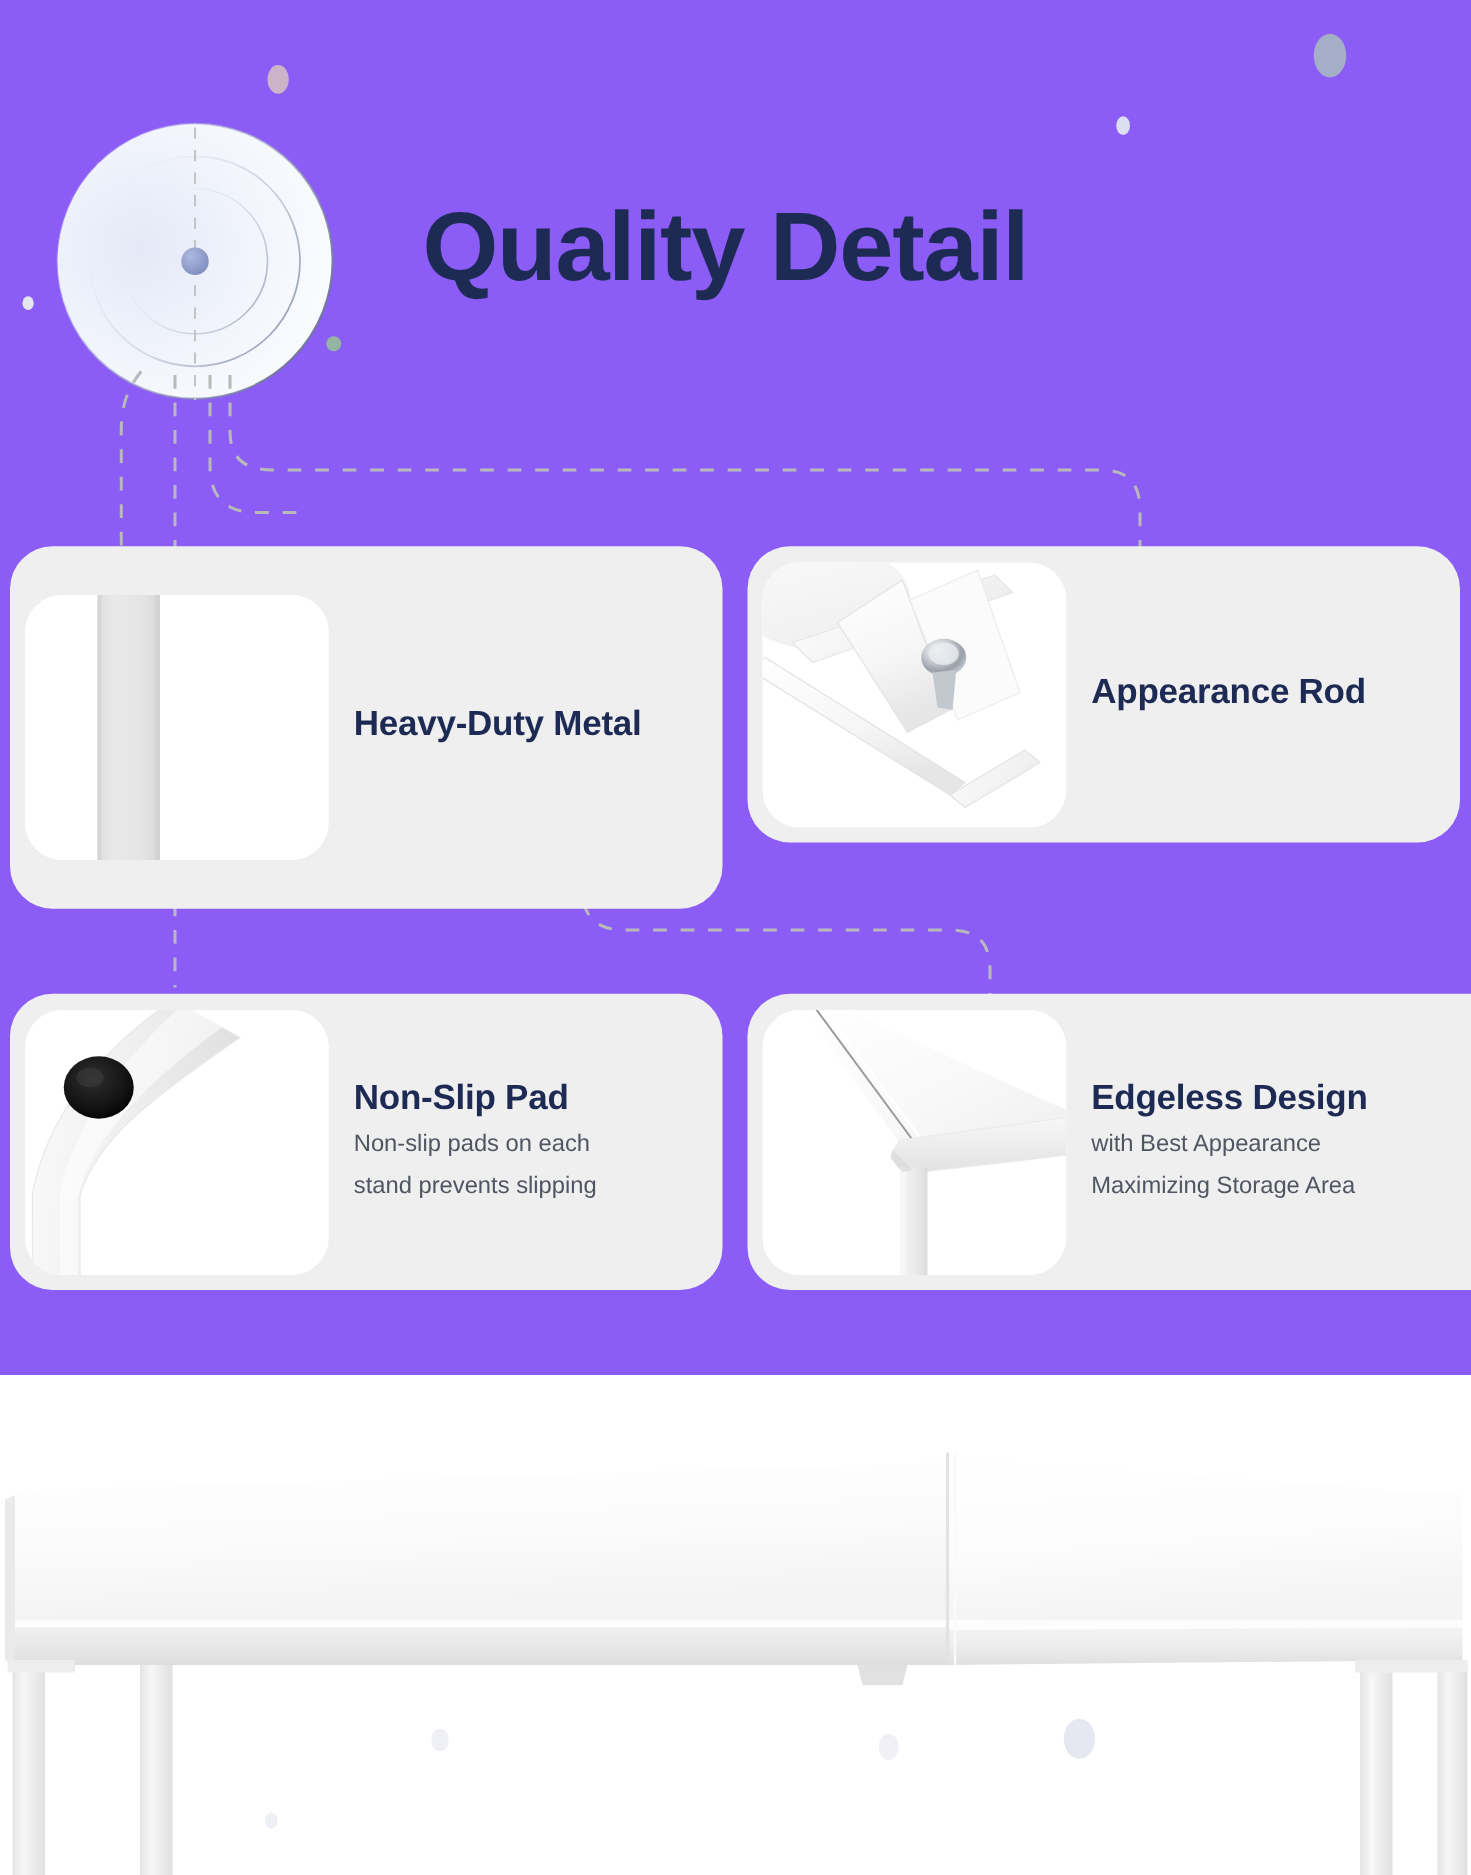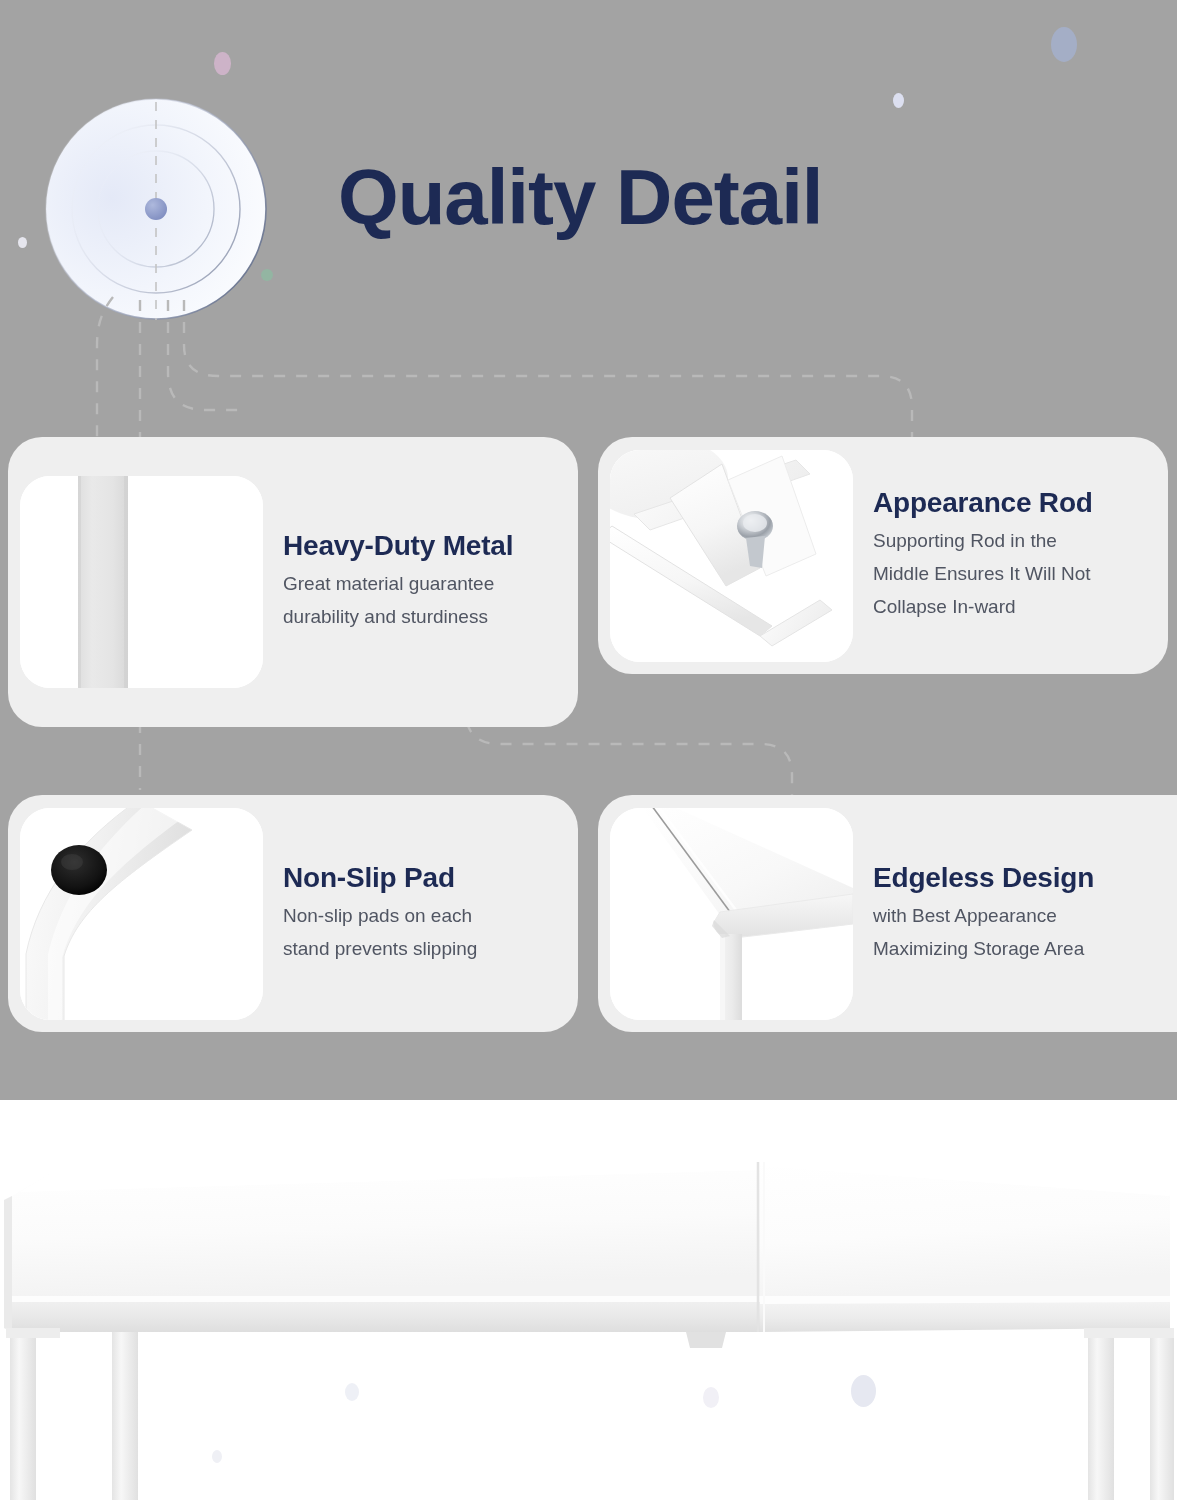--- a/index.html
+++ b/index.html
@@ -2,21 +2,21 @@
 <html><head>
 <meta charset="utf-8">
 <style>
   * { margin:0; padding:0; box-sizing:border-box; }
   html, body {
     width:1177px; height:1500px;
     background:#ffffff;
     font-family:"Liberation Sans", sans-serif;
     overflow:hidden;
   }
-  .page { position:relative; width:1177px; height:1500px; background:#a3a3a3; }
+  .page { position:relative; width:1177px; height:1500px; background:#8b5cf6; }
 
   
   .dot { position:absolute; border-radius:50%; }
 
   
   .radar { position:absolute; left:98px; top:84px; width:252px; height:252px; }
   .radar svg { display:block; overflow:visible; }
 
   
   .connectors { position:absolute; left:0; top:0; width:1177px; height:1100px; }
@@ -157,24 +157,20 @@
           </defs>
           <rect x="0" y="0" width="243" height="212" fill="#ffffff"></rect>
           <rect x="58" y="0" width="50" height="212" fill="url(#barGrad)"></rect>
           <rect x="58" y="0" width="3" height="212" fill="#d2d2d2" opacity="0.7"></rect>
           <rect x="104" y="0" width="4" height="212" fill="#cfcfcf" opacity="0.6"></rect>
         </svg>
       </div>
     </div>
     <div class="card-text">
       <div class="card-title">Heavy-Duty Metal</div>
-      <div class="card-desc">
-        <div>Great material guarantee</div>
-        <div>durability and sturdiness</div>
-      </div>
     </div>
   </div>
 
   <div class="card" style="left:598px; top:437px; width:570px; height:237px;">
     <div class="card-photo">
       <div class="art">
         <svg viewBox="0 0 243 212" xmlns="http://www.w3.org/2000/svg">
           <defs>
             <linearGradient id="rodA" x1="0" y1="0" x2="0.3" y2="1">
               <stop offset="0%" stop-color="#ffffff"></stop>
@@ -209,25 +205,20 @@
           <path d="M 118 30 L 172 6 L 206 104 L 156 126 Z" fill="#fbfbfb" stroke="#ececec" stroke-width="1"></path>
 
           <ellipse cx="145" cy="76" rx="18" ry="15" fill="url(#screwG)"></ellipse>
           <ellipse cx="145" cy="73" rx="12" ry="9" fill="#e8ebef" opacity="0.8"></ellipse>
           <path d="M 136 88 L 140 116 L 152 118 L 155 86 Z" fill="#c3c8ce"></path>
         </svg>
       </div>
     </div>
     <div class="card-text">
       <div class="card-title">Appearance Rod</div>
-      <div class="card-desc">
-        <div>Supporting Rod in the</div>
-        <div>Middle Ensures It Will Not</div>
-        <div>Collapse In-ward</div>
-      </div>
     </div>
   </div>
 
   <div class="card" style="left:8px; top:795px; width:570px; height:237px;">
     <div class="card-photo">
       <div class="art">
         <svg viewBox="0 0 243 212" xmlns="http://www.w3.org/2000/svg">
           <defs>
             <linearGradient id="legGrad" x1="0" y1="0" x2="1" y2="0.2">
               <stop offset="0%" stop-color="#fbfbfb"></stop>

